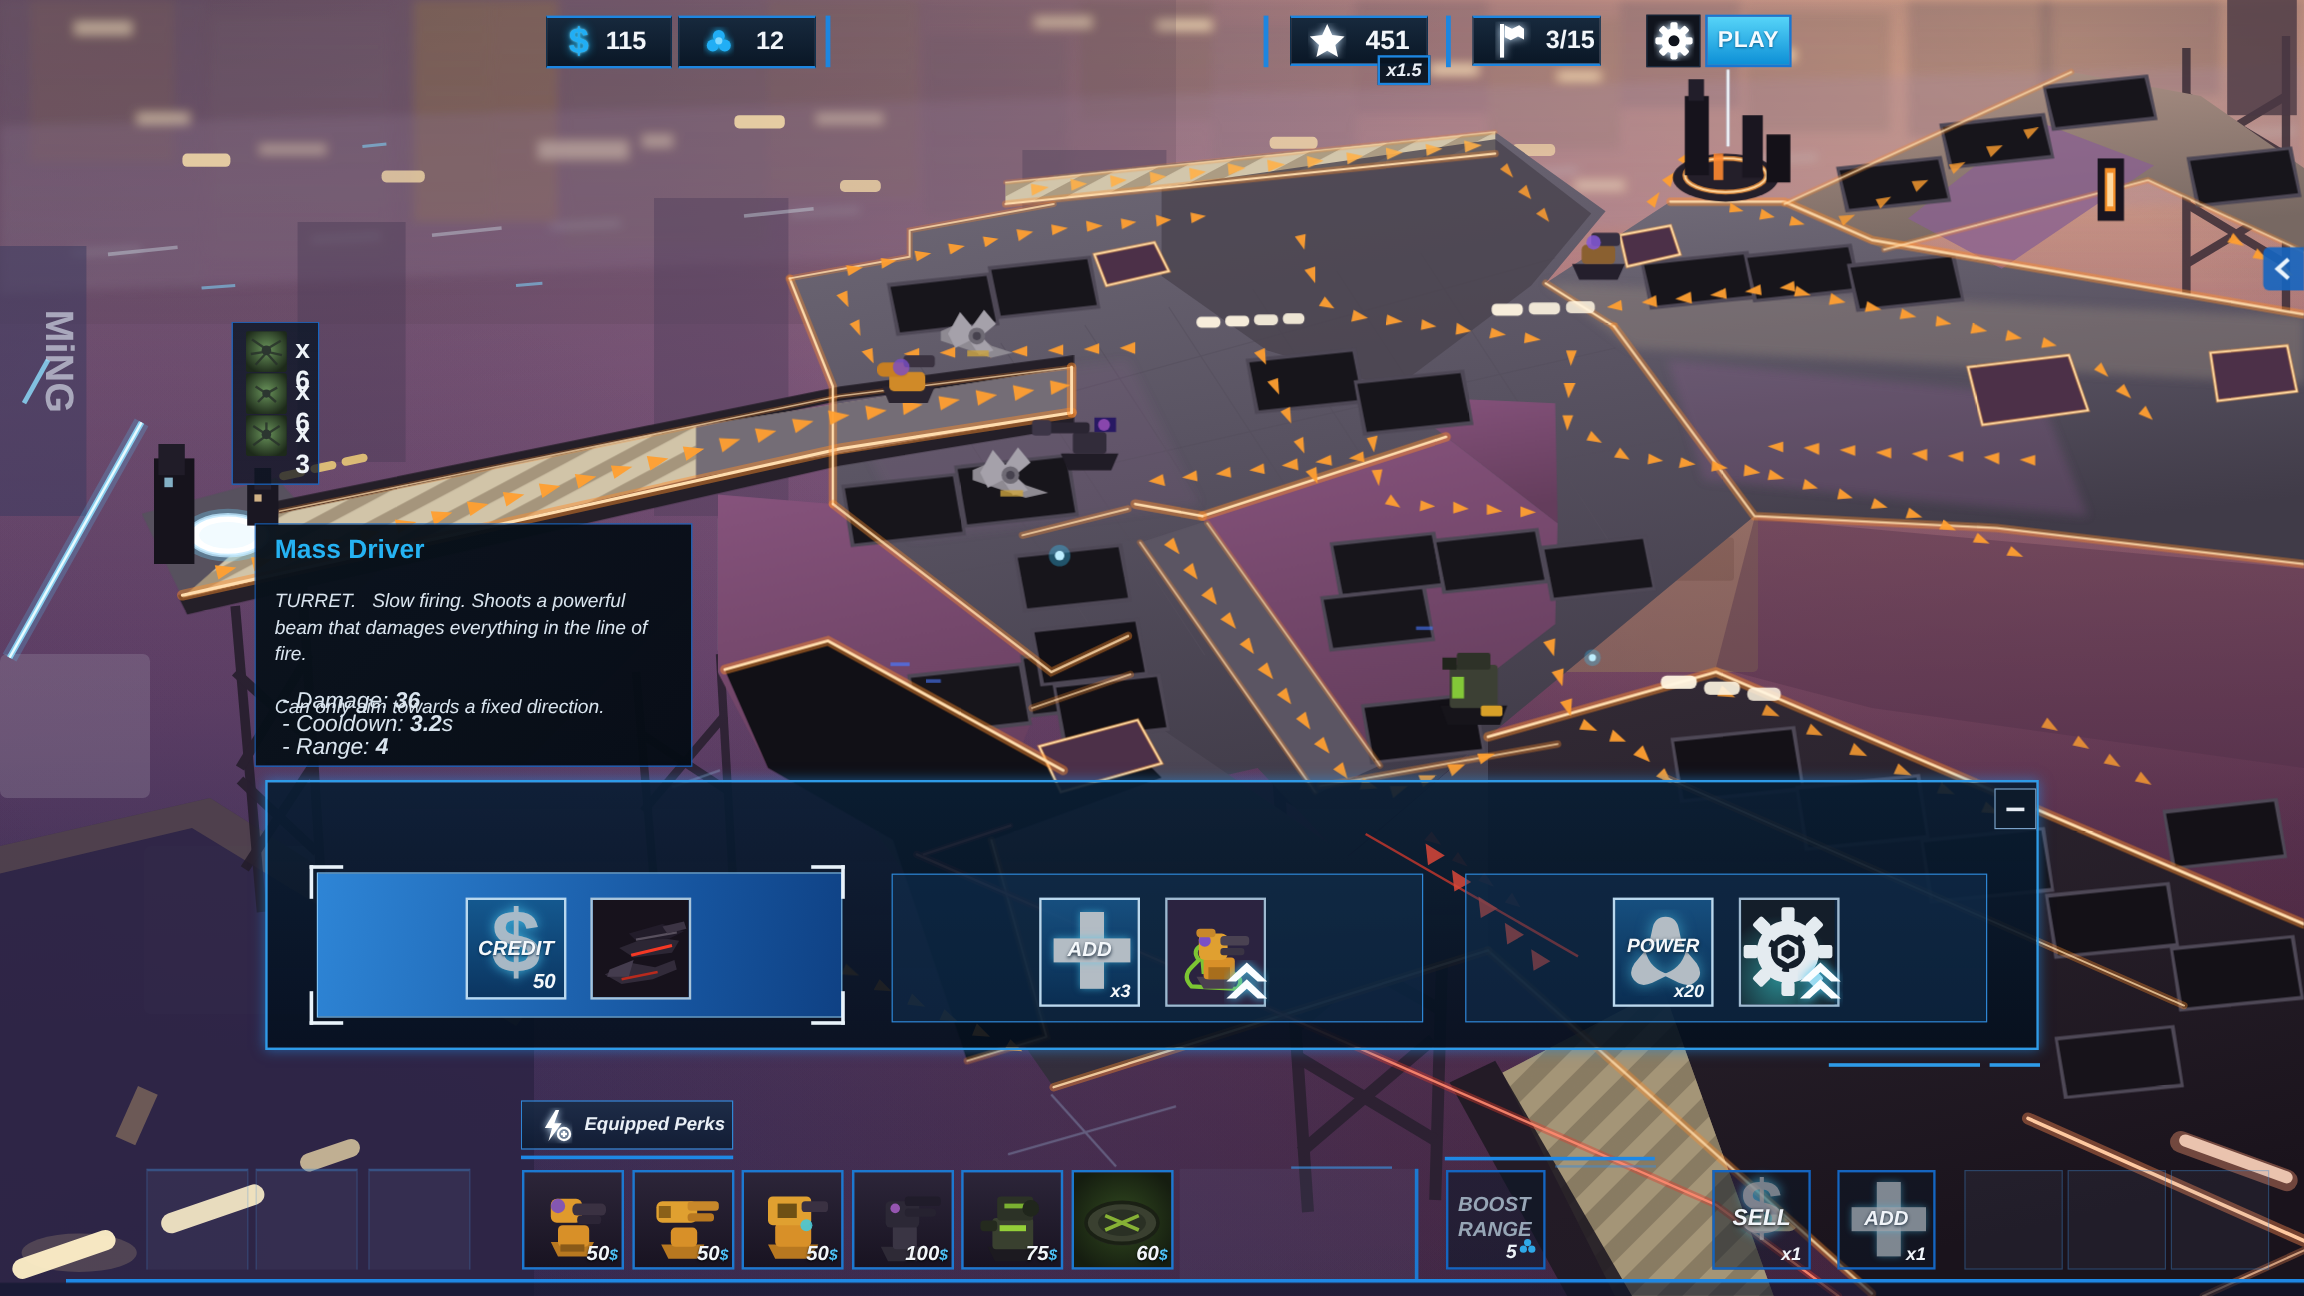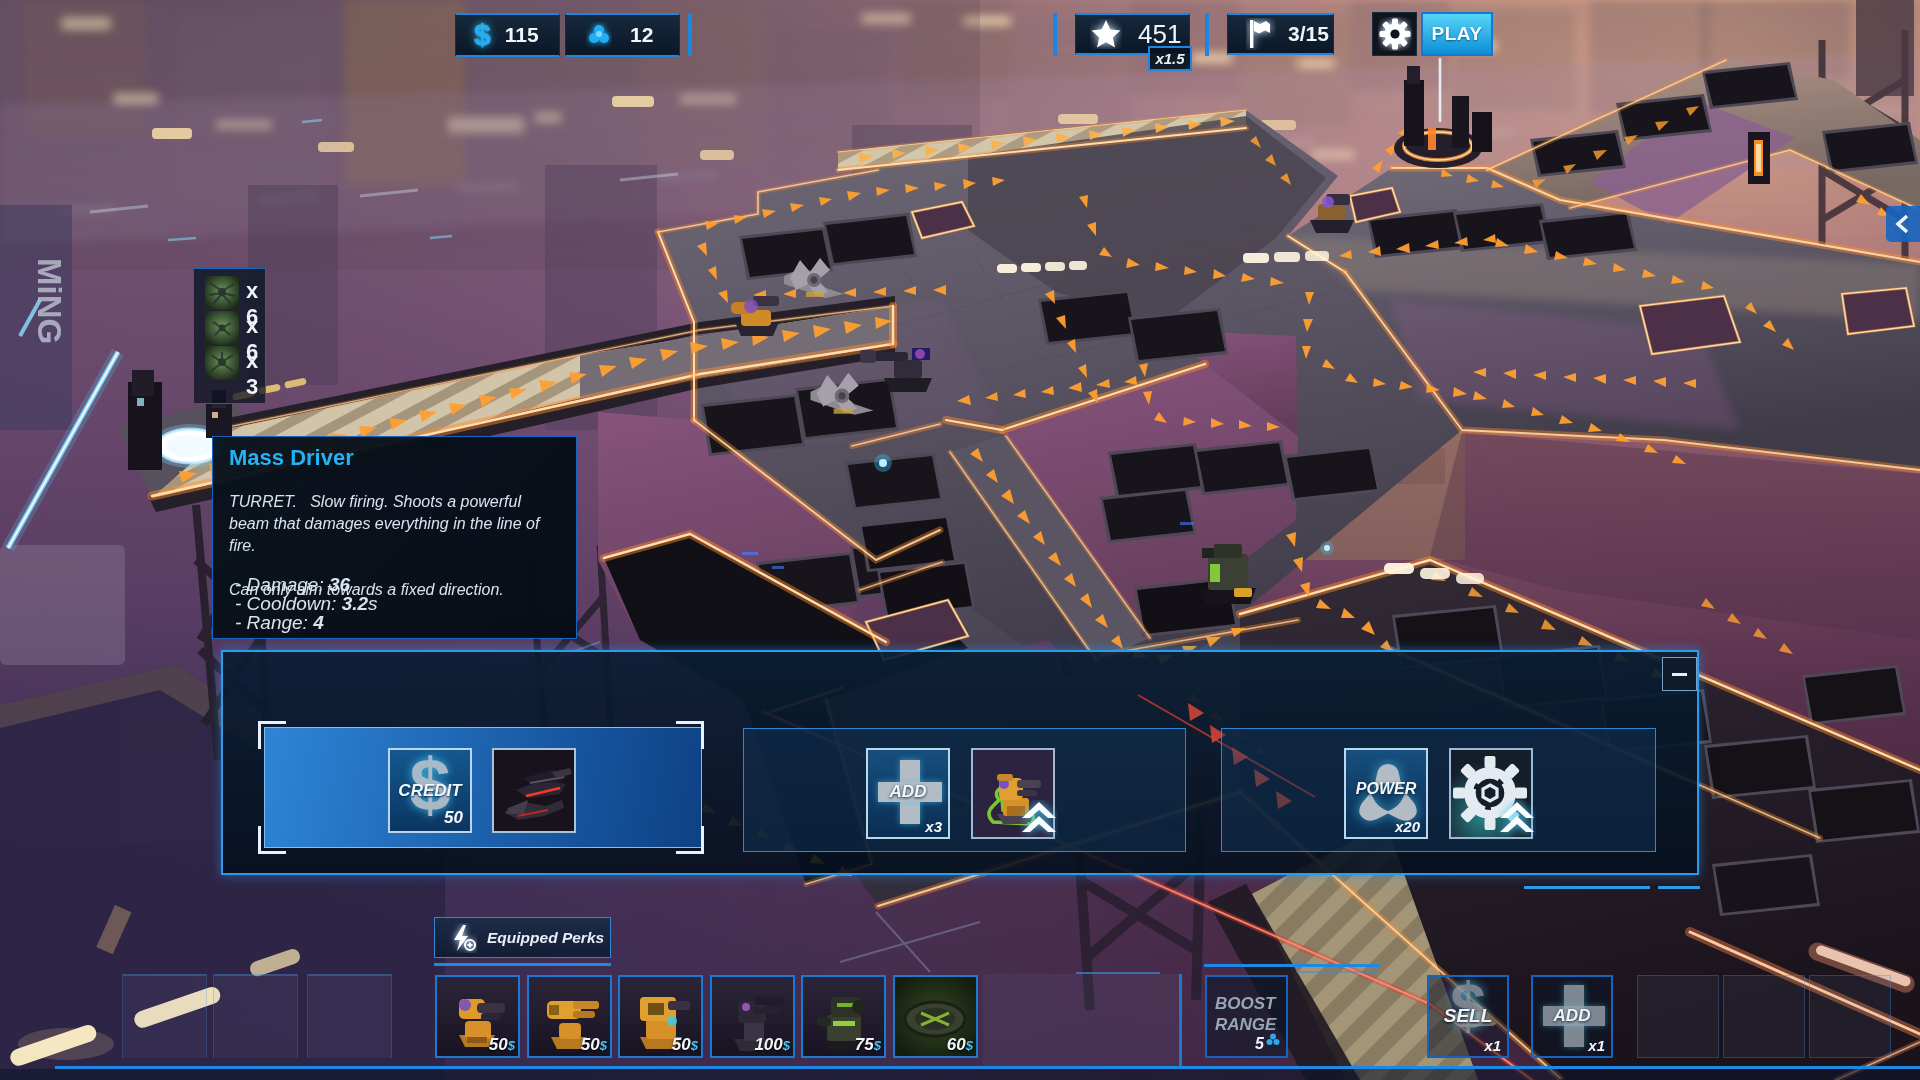--- a/index.html
+++ b/index.html
@@ -851,21 +851,21 @@
 
 
 <div style="position:absolute;left:1053px;top:13px;width:4px;height:43px;background:#1d86e0;"></div>
 
 <div style="position:absolute;background:linear-gradient(#17293d,#0a1726);border-top:2px solid #1d86e0;border-bottom:2px solid #1d86e0;border-left:1px solid #10314e;border-right:1px solid #10314e;box-sizing:border-box;display:flex;align-items:center;left:1075px;top:13px;width:115px;height:42px;">
       <span style="margin-left:14px;display:inline-flex;">
         <svg width="32" height="30" viewBox="0 0 32 30" style="">
           <path d="M16 1 L20.2 10.2 L30.5 11.4 L22.8 18.4 L25 28.5 L16 23.2 L7 28.5 L9.2 18.4 L1.5 11.4 L11.8 10.2 Z" fill="#ffffff" style="filter:drop-shadow(0 0 4px #cfe8ff)"></path>
         </svg>
       </span>
-      <span style="font-size:26px;font-weight:normal;color:#f2f6fa;margin-left:16px;">451</span>
+      <span style="font-size:22px;font-weight:bold;color:#f2f6fa;margin-left:16px;">451</span>
     </div>
 
 <div style="position:absolute;left:1148px;top:46px;width:44px;height:25px;background:rgba(8,20,34,0.95);border:2px solid #1d86e0;box-sizing:border-box;display:flex;align-items:center;justify-content:center;">
       <span style="font-size:15px;font-style:italic;color:#e8eef5;font-weight:bold;">x1.5</span>
     </div>
 
 <div style="position:absolute;left:1205px;top:13px;width:4px;height:43px;background:#1d86e0;"></div>
 
 <div style="position:absolute;background:linear-gradient(#17293d,#0a1726);border-top:2px solid #1d86e0;border-bottom:2px solid #1d86e0;border-left:1px solid #10314e;border-right:1px solid #10314e;box-sizing:border-box;display:flex;align-items:center;left:1227px;top:13px;width:107px;height:42px;justify-content:center;">
       <span style="margin-left:14px;display:inline-flex;">

